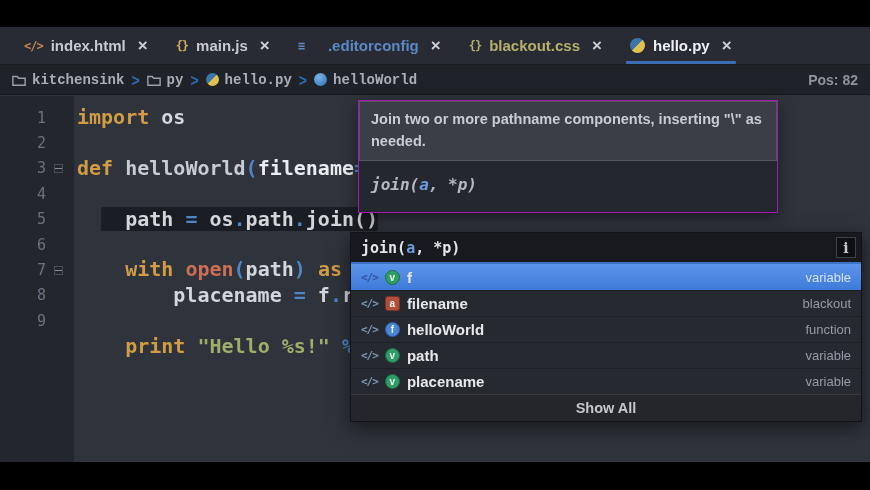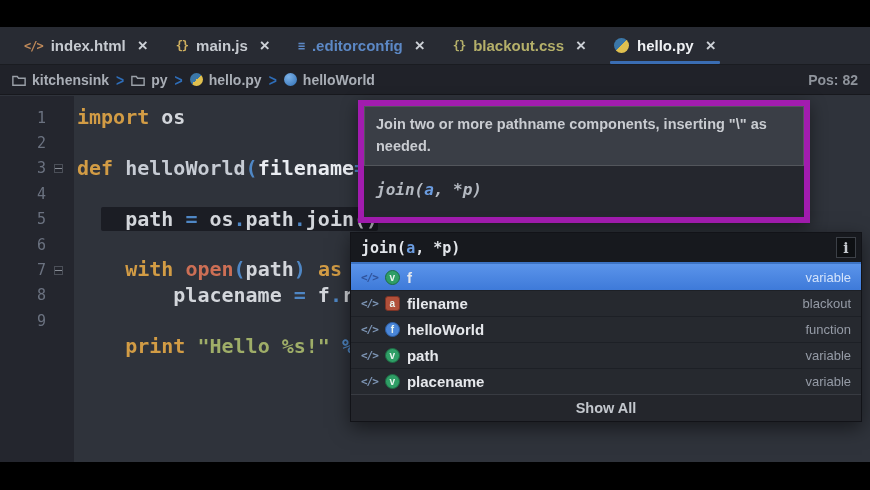--- a/index.html
+++ b/index.html
@@ -16,31 +16,31 @@
          font-size:15px; font-weight:600; color:#c6cad0; position:relative; cursor:default; }
   .tab.active { color:#eef0f3; }
   .tab.active::after { content:""; position:absolute; left:10px; right:10px; bottom:0;
                        height:3px; background:#3a6db3; border-radius:1px; }
   .tab .ficon { font-family:"DejaVu Sans Mono", monospace; font-size:12px; font-weight:bold;
                 letter-spacing:-1px; }
   .icon-html { color:#c08a5a; }
   .icon-js   { color:#cfb05f; }
   .icon-cfg  { color:#5c88c5; font-size:15px; }
   .icon-css  { color:#b5b06a; }
-  .lbl-cfg   { color:#5c88c5; }
+  .lbl-cfg   { color:#5c88c5;margin-left:16px; }
   .lbl-css   { color:#b5b06a; }
   .pyicon { width:15px; height:15px; border-radius:50%;
             background:linear-gradient(135deg,#3b77a8 50%,#e0c04f 50%); flex:0 0 auto; }
   .tclose { font-size:17px; font-weight:bold; color:#ccd0d6; margin-left:4px; line-height:1; }
 
   
   .crumbbar { height:30px; background:#202229; border-bottom:1px solid #17181d;
               display:flex; align-items:center; gap:7px; padding:0 12px;
               font-size:14px; font-weight:600; color:#a9aeb6; }
-  .crumb { display:flex; align-items:center; gap:6px; }
+  .crumb { display:flex; align-items:center; gap:6px;font-family:Liberation Mono, monospace; }
   .chev { color:#2e6db8; font-weight:800; font-size:14px; transform:scaleY(1.15); }
   .crumb svg { display:block; }
   .ball { width:13px; height:13px; border-radius:50%;
           background:radial-gradient(circle at 35% 30%, #7db2e8, #2f6fb5); }
   .pos { margin-left:auto; color:#8f949c; font-weight:600; }
 
   
   .editor { position:absolute; top:69px; left:0; right:0; bottom:0; display:flex; }
   .gutter { width:74px; background:#24262e; padding-top:9px; flex:0 0 auto; }
   .grow { display:flex; align-items:center; height:25.4px;
@@ -56,22 +56,22 @@
   .kw { color:#d29c45; }
   .pl { color:#d3d6db; }
   .fn { color:#c7ccd4; }
   .param { color:#e9ecf1; }
   .op { color:#4f87c5; }
   .bi { color:#cd6f55;margin-top:6px; }
   .str { color:#9fae68; }
   .hl { background:#1b1d24; border-radius:2px; }
 
   
-  .tooltip { position:absolute; top:73px; left:358px; width:452px; z-index:5;
-             background:#25272e; border:6px solid #a21caf;
+  .tooltip { position:absolute; top:73px; left:358px; width:420px; z-index:5;
+             background:#25272e; border:1px solid #a21caf;
              box-shadow:0 5px 16px rgba(0,0,0,.45); }
   .docbox { background:#3a3e46; border:1px solid #53565c; margin:0;
             padding:7px 11px; font-size:14.5px; line-height:1.5; font-weight:600;
             color:#c9ccd1; }
   .sigbox { padding:14px 12px 18px; font-family:"DejaVu Sans Mono", monospace;
             font-style:italic; font-size:16px; font-weight:bold; color:#b4b9c1; }
   .argcur { color:#6b9ce0; }
 
   
   .completion { position:absolute; top:205px; left:350px; width:512px; z-index:6;

